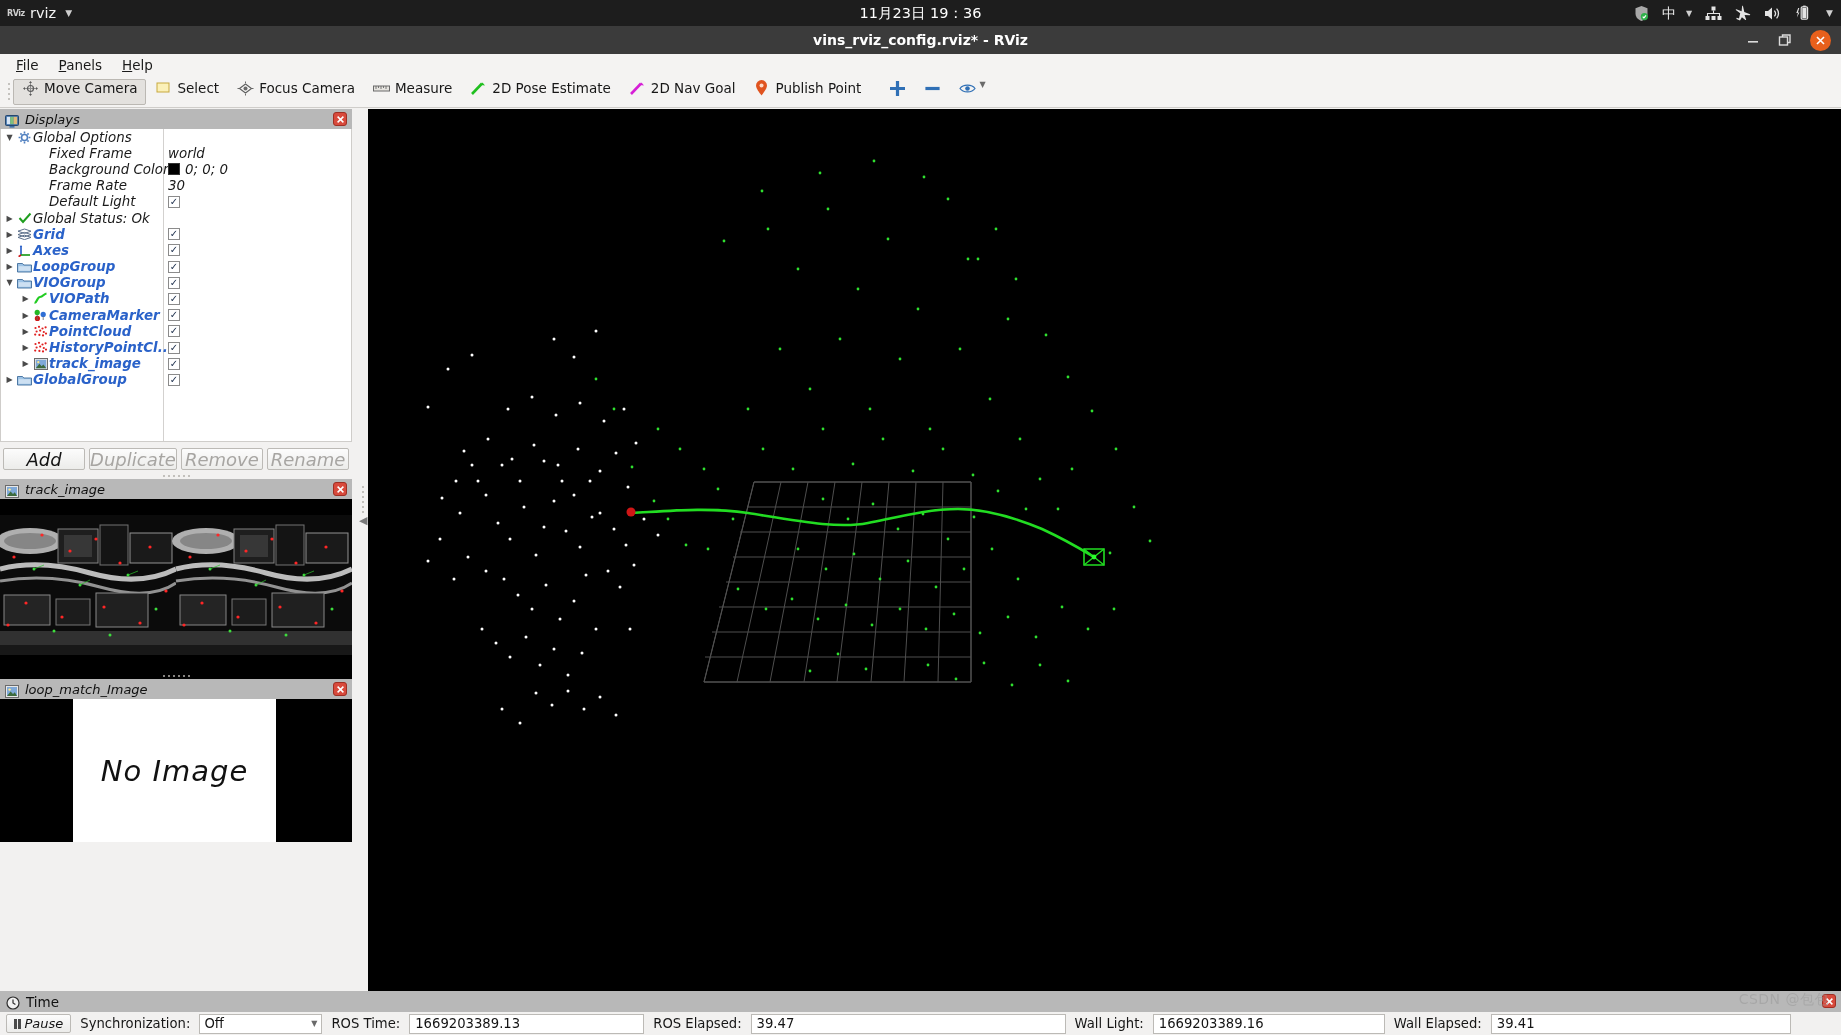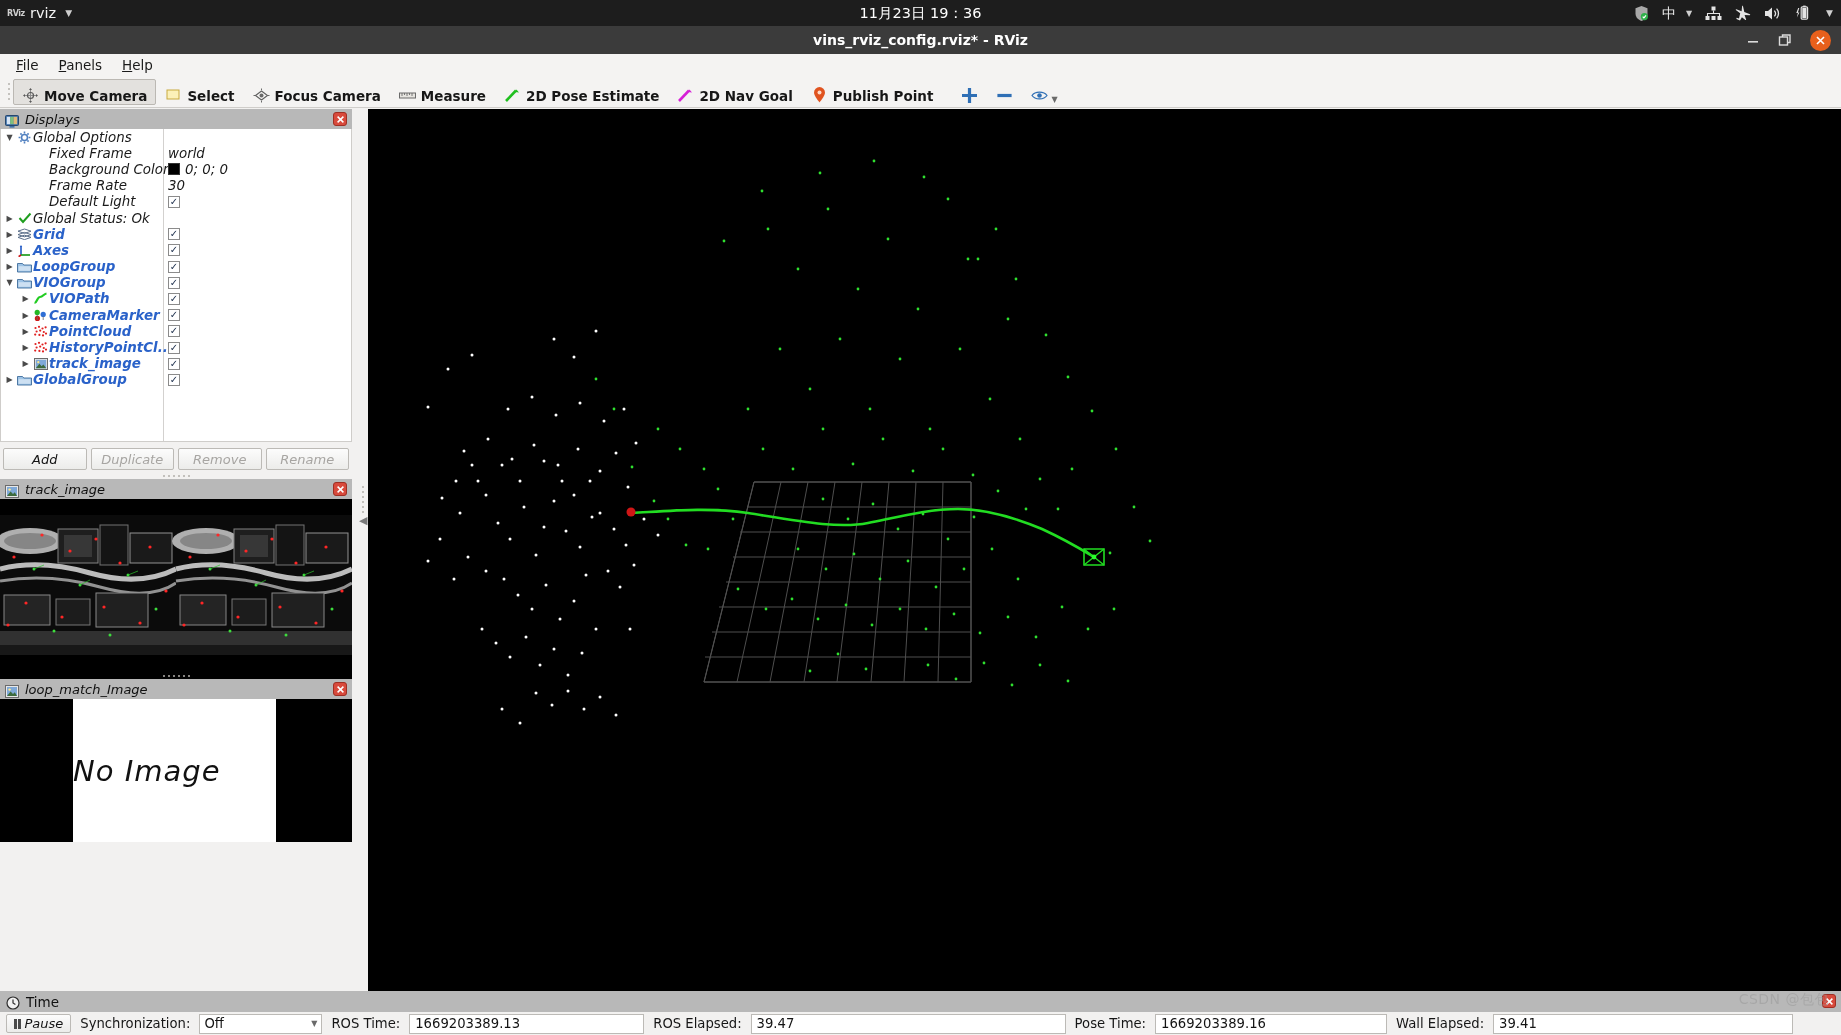--- a/index.html
+++ b/index.html
@@ -70,23 +70,23 @@
   
   .toolbar {
     position: absolute; top: 22px; left: 0; width: 1841px; height: 32px;
     background: #f4f3f2; border-bottom: 1px solid #cfcdca;
     display: flex; align-items: center; padding-left: 4px;
   }
   .tb-grip { width: 9px; height: 22px; display: flex; flex-direction: column;
              justify-content: center; align-items: center; gap: 3px; }
   .tb-grip i { display: block; width: 2px; height: 2px; background: #b5b2ad; border-radius: 50%;}
   .tb-btn {
-    display: flex; align-items: flex-end; gap: 5px; height: 26px;
+    display: flex; align-items: flex-start; gap: 5px; height: 26px;
     padding: 0 8px; font-size: 13.5px; color: #171717; cursor: default;
-    border: 1px solid transparent; border-radius: 2px; white-space: nowrap; font-weight: bold;
+    border: 1px solid transparent; border-radius: 2px; white-space: nowrap;
   }
   .tb-btn.active { background: #e3e1de; border: 1px solid #bbb8b3; }
   .tb-sep { width: 10px; }
   .tb-ico { width: 17px; height: 17px; display: flex; align-items: center; justify-content: center; }
 
   
   .left-dock {
     position: absolute; top: 55px; left: 0; width: 352px; height: 926px;
     background: #f2f1f0;
     font-style: italic;
@@ -125,39 +125,39 @@
     font-size: 10px; color: #20324f; line-height: 1;
   }
   .swatch-black { width: 12px; height: 12px; background: #000; border: 1px solid #333; display: inline-block; }
 
   
   .dock-btns {
     position: absolute; top: 337px; left: 0; width: 352px; height: 26px;
     display: flex; gap: 4px; padding: 0 3px; align-items: center;
   }
   .dock-btn {
-    flex: 1; height: 22px; font-size: 13px; border: 1px solid #bcbab6;
+    flex: 1; height: 22px; font-size: 18px; border: 1px solid #bcbab6;
     background: linear-gradient(#fcfcfc, #ececea); border-radius: 2px;
     display: flex; align-items: center; justify-content: center; color: #131313;
   }
   .dock-btn.disabled { color: #a7a5a2; }
 
   .dotgrip { width: 352px; height: 7px; display: flex; align-items: center; justify-content: center; gap: 3px; }
   .dotgrip i { width: 2px; height: 2px; background: #b2afab; border-radius: 50%; display: block; }
 
   
   .track-panel { position: absolute; top: 370px; left: 0; width: 352px; height: 200px; }
   .track-img { position: absolute; top: 20px; left: 0; width: 352px; height: 180px; background: #000; overflow: hidden; }
 
   
   .loop-panel { position: absolute; top: 570px; left: 0; width: 352px; height: 163px; }
   .loop-img { position: absolute; top: 20px; left: 0; width: 352px; height: 143px; background: #000; }
   .loop-white {
     position: absolute; left: 73px; top: 0; width: 203px; height: 143px; background: #fff;
-    display: flex; align-items: center; 
+    display: flex; align-items: center; justify-content: center;
   }
   .loop-white span { font-size: 29px; color: #111; letter-spacing: 1px; }
 
   
   .time-dock { position: absolute; left: 0; bottom: 0; width: 1841px; height: 44px; }
   .time-header {
     height: 21px; background: #b8b8b8; display: flex; align-items: center;
     padding-left: 6px; gap: 6px; position: relative;
   }
   .time-header .ph-title { font-size: 13.5px; color: #101010; }
@@ -1060,21 +1060,21 @@
         </div>
         <span class="tf-label">Synchronization:</span>
         <div class="combo">
           <span class="cv">Off</span>
           <span class="carr">▼</span>
         </div>
         <span class="tf-label">ROS Time:</span>
         <div class="tinput w-ros-time">1669203389.13</div>
         <span class="tf-label">ROS Elapsed:</span>
         <div class="tinput w-ros-elapsed">39.47</div>
-        <span class="tf-label">Pose Time:</span>
+        <span class="tf-label">Wall Light:</span>
         <div class="tinput w-wall-time">1669203389.16</div>
         <span class="tf-label">Wall Elapsed:</span>
         <div class="tinput w-wall-elapsed">39.41</div>
       </div>
     </div>
 
     <div class="csdn">CSDN @包包</div>
   </div>
 </div>
 

